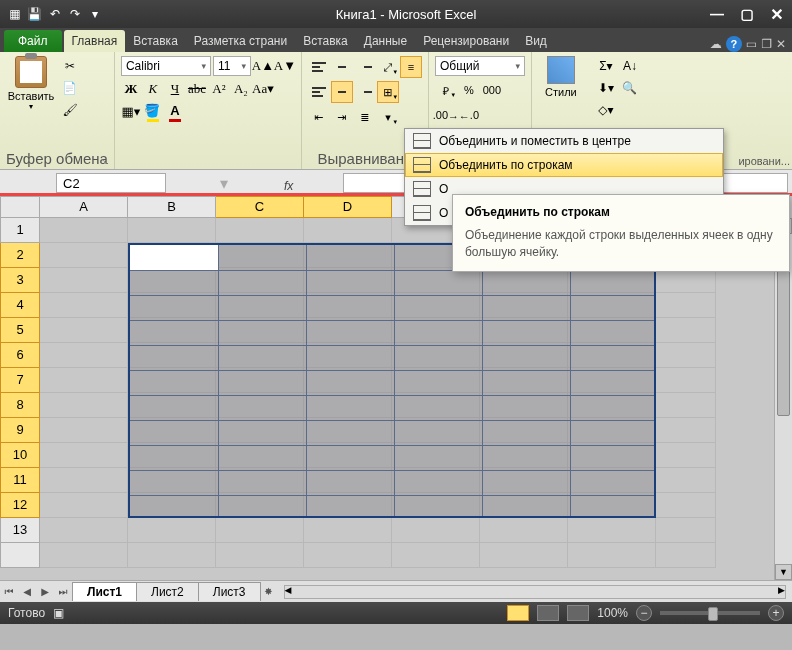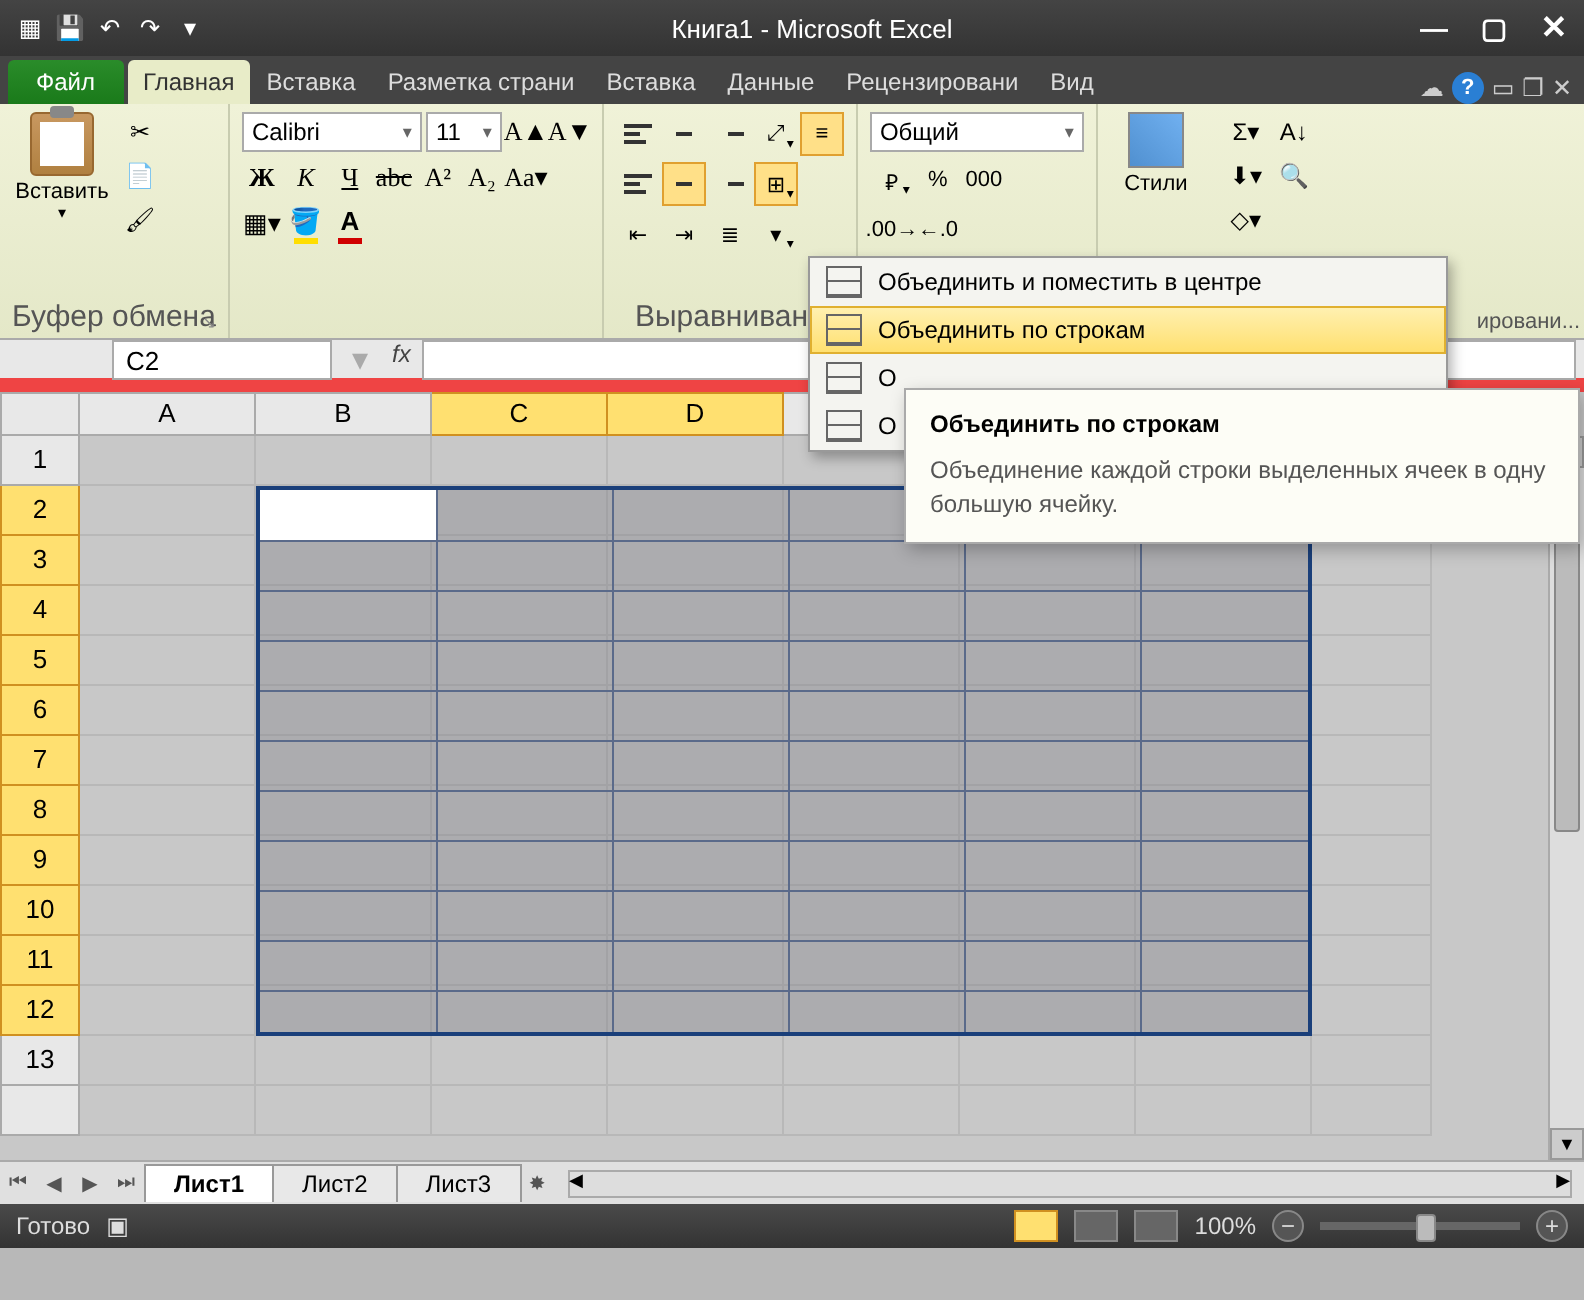--- a/index.html
+++ b/index.html
@@ -50,21 +50,21 @@
 
 
 .align-col { display: flex; flex-direction: column; gap: 3px; }
 .align-row { display: flex; gap: 1px; }
 .abtn { width: 22px; height: 22px; display: flex; align-items: center; justify-content: center; cursor: pointer; border: 1px solid transparent; font-size: 11px; }
 .abtn.active { background: #ffe088; border-color: #e0a030; }
 .abtn-split { position: relative; }
 .abtn-split::after { content: "▾"; font-size: 7px; position: absolute; right: 1px; bottom: 1px; }
 
 
-.num-combo { width: 107px; }
+.num-combo { width: 90px; }
 
 
 .styles-btn { width: 46px; display: flex; flex-direction: column; align-items: center; cursor: pointer; font-size: 11px; }
 .styles-icon { width: 28px; height: 28px; border: 1px solid #888; margin-bottom: 2px; }
 
 
 .dropdown { position: absolute; left: 404px; top: 128px; background: #f4f4f0; border: 1px solid #999; box-shadow: 2px 3px 6px rgba(0,0,0,0.3); width: 320px; z-index: 10; }
 .dd-item { display: flex; align-items: center; padding: 4px 8px; font-size: 12px; cursor: pointer; gap: 8px; }
 .dd-item.hover { background: linear-gradient(#fff0b0,#ffe070); border: 1px solid #e0b030; padding: 3px 7px; }
 .dd-icon { width: 18px; height: 16px; border: 1px solid #666; display: flex; flex-direction: column; }
@@ -72,21 +72,21 @@
 
 
 .tooltip { position: absolute; left: 452px; top: 194px; width: 338px; background: #fdfdf6; border: 1px solid #aaa; box-shadow: 2px 3px 8px rgba(0,0,0,0.25); padding: 10px 12px; z-index: 20; font-size: 12px; }
 .tooltip-title { font-weight: bold; margin-bottom: 8px; }
 .tooltip-body { color: #555; line-height: 1.4; }
 
 
 .edit-label { position: absolute; right: 2px; bottom: 2px; font-size: 11px; color: #555; }
 
 
-.fbar { height: 26px; background: #e8e8e8; border-bottom: 7px solid #ef4444; display: flex; align-items: flex-start; }
+.fbar { height: 26px; background: #e8e8e8; border-bottom: 3px solid #ef4444; display: flex; align-items: flex-end; gap: 44px; }
 .namebox { width: 110px; background: #fff; border: 1px solid #aaa; height: 20px; margin: 0 4px 0 56px; font-size: 13px; padding: 0 6px; display: flex; align-items: center; }
 .fx-label { font-style: italic; font-size: 12px; color: #444; margin: 0 6px; }
 .fbar-input { flex: 1; background: #fff; border: 1px solid #aaa; height: 20px; margin-right: 4px; }
 .fbar-sep { color: #aaa; margin: 0 6px; }
 
 
 .gridwrap { position: relative; height: 384px; background: #c8c8c8; overflow: hidden; }
 .colheads { display: flex; height: 22px; }
 .corner { width: 40px; background: #e8e8e8; border: 1px solid #aaa; }
 .colhead { width: 88px; background: #e8e8e8; border: 1px solid #aaa; border-left: none; text-align: center; font-size: 13px; line-height: 20px; }

